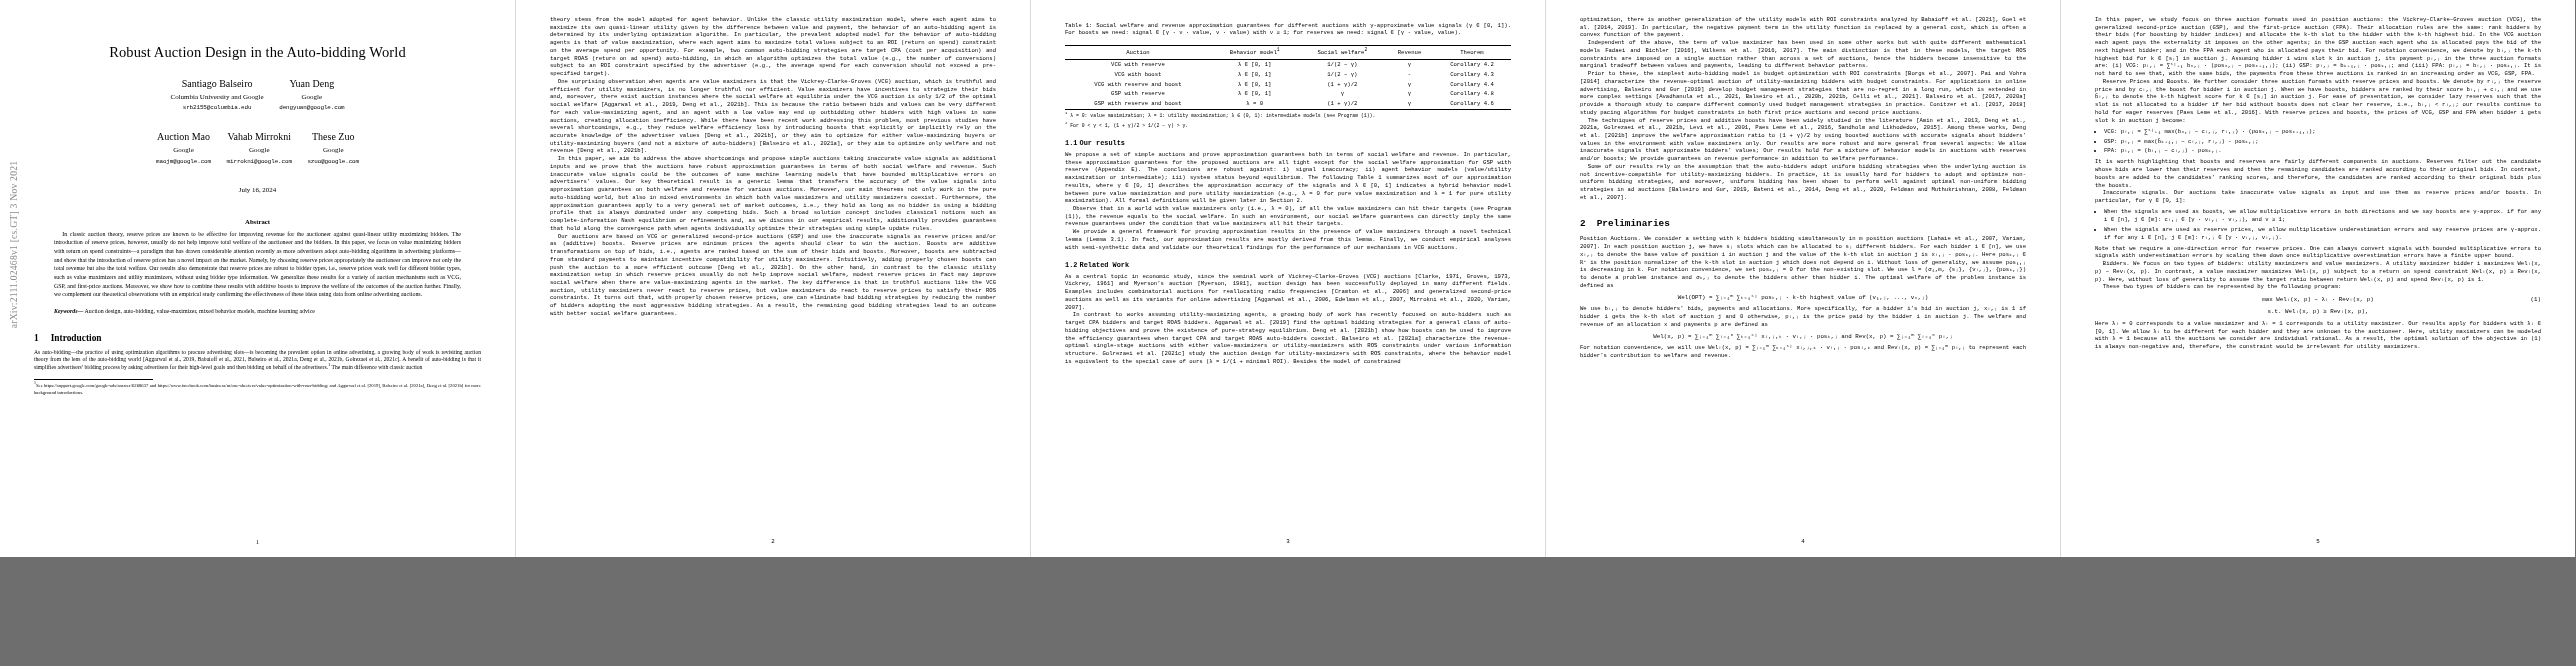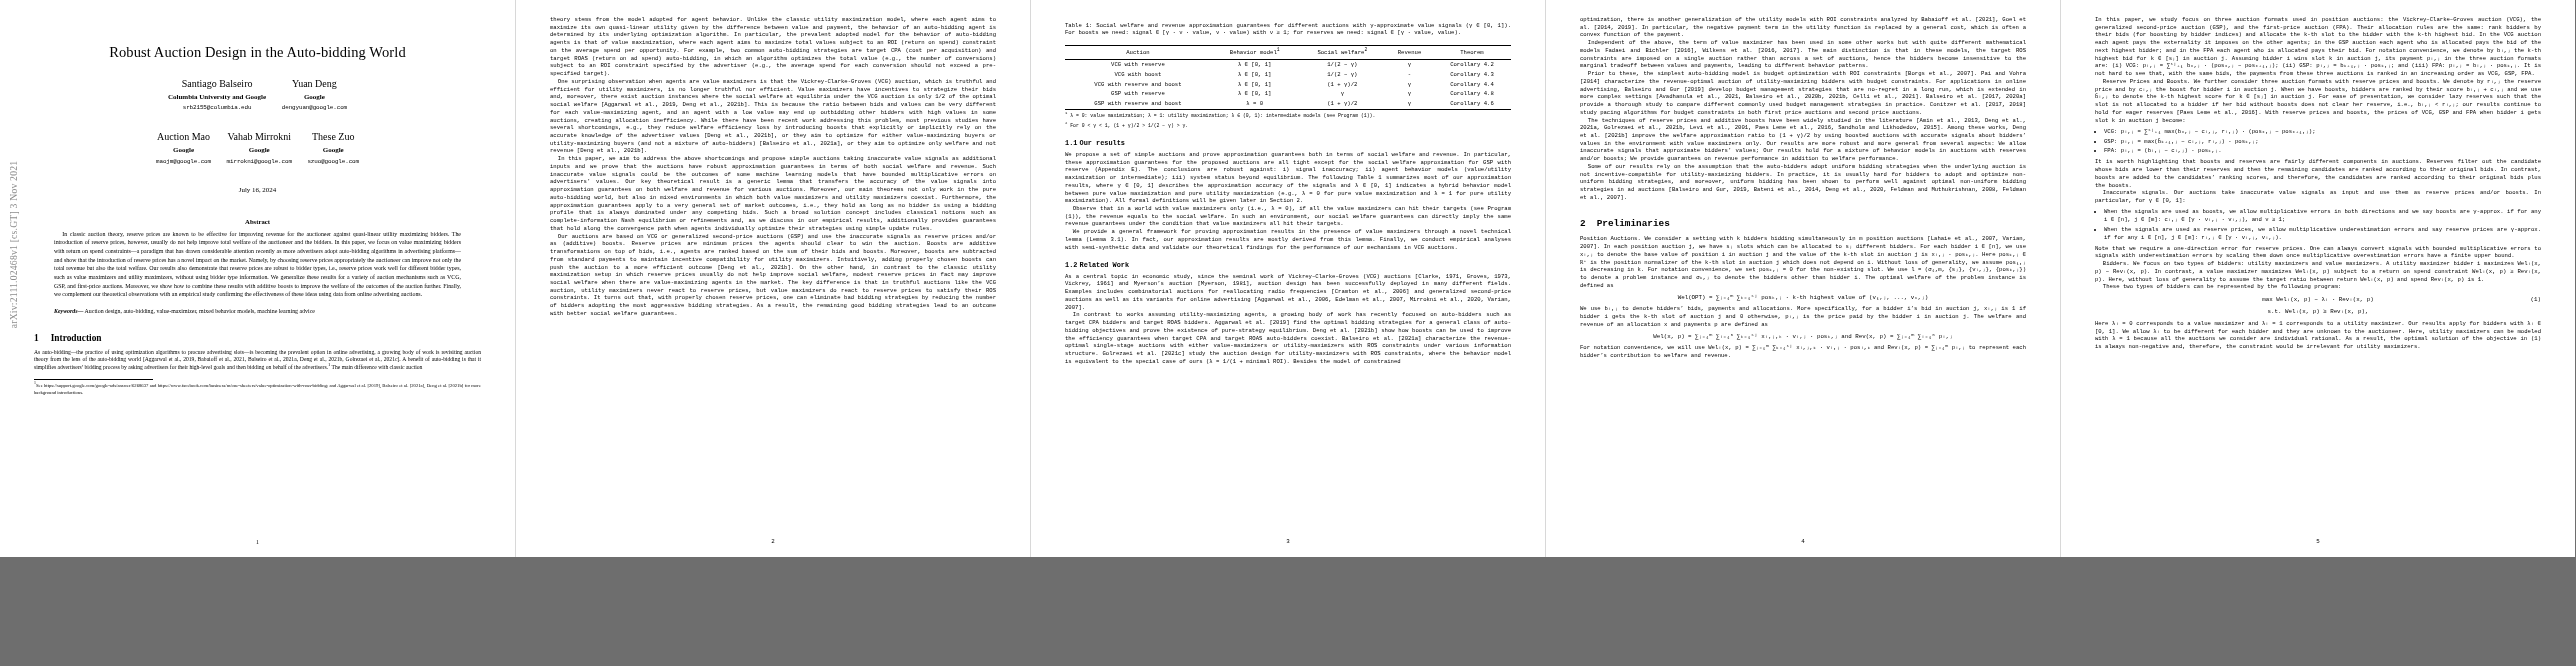--- a/index.html
+++ b/index.html
@@ -60,21 +60,21 @@
     margin-top: 14.5px;
   }
   .authors-row.r2 { margin-top: 16.7px; }
   .author {
     text-align: center;
     padding: 0 7.8px;
     font-size: 6.9px;
     line-height: 1.62;
   }
   .author .nm { font-size: 10px; }
-  .author .af { font-size: 7px; font-weight: bold; }
+  .author .af { font-size: 7px; }
   .author .em {
     font-family: "Liberation Mono", "DejaVu Sans Mono", monospace;
     font-size: 5.9px;
     letter-spacing: -0.1px;
   }
   .pdate {
     text-align: center;
     font-size: 6.9px;
     margin-top: 20px;
   }

